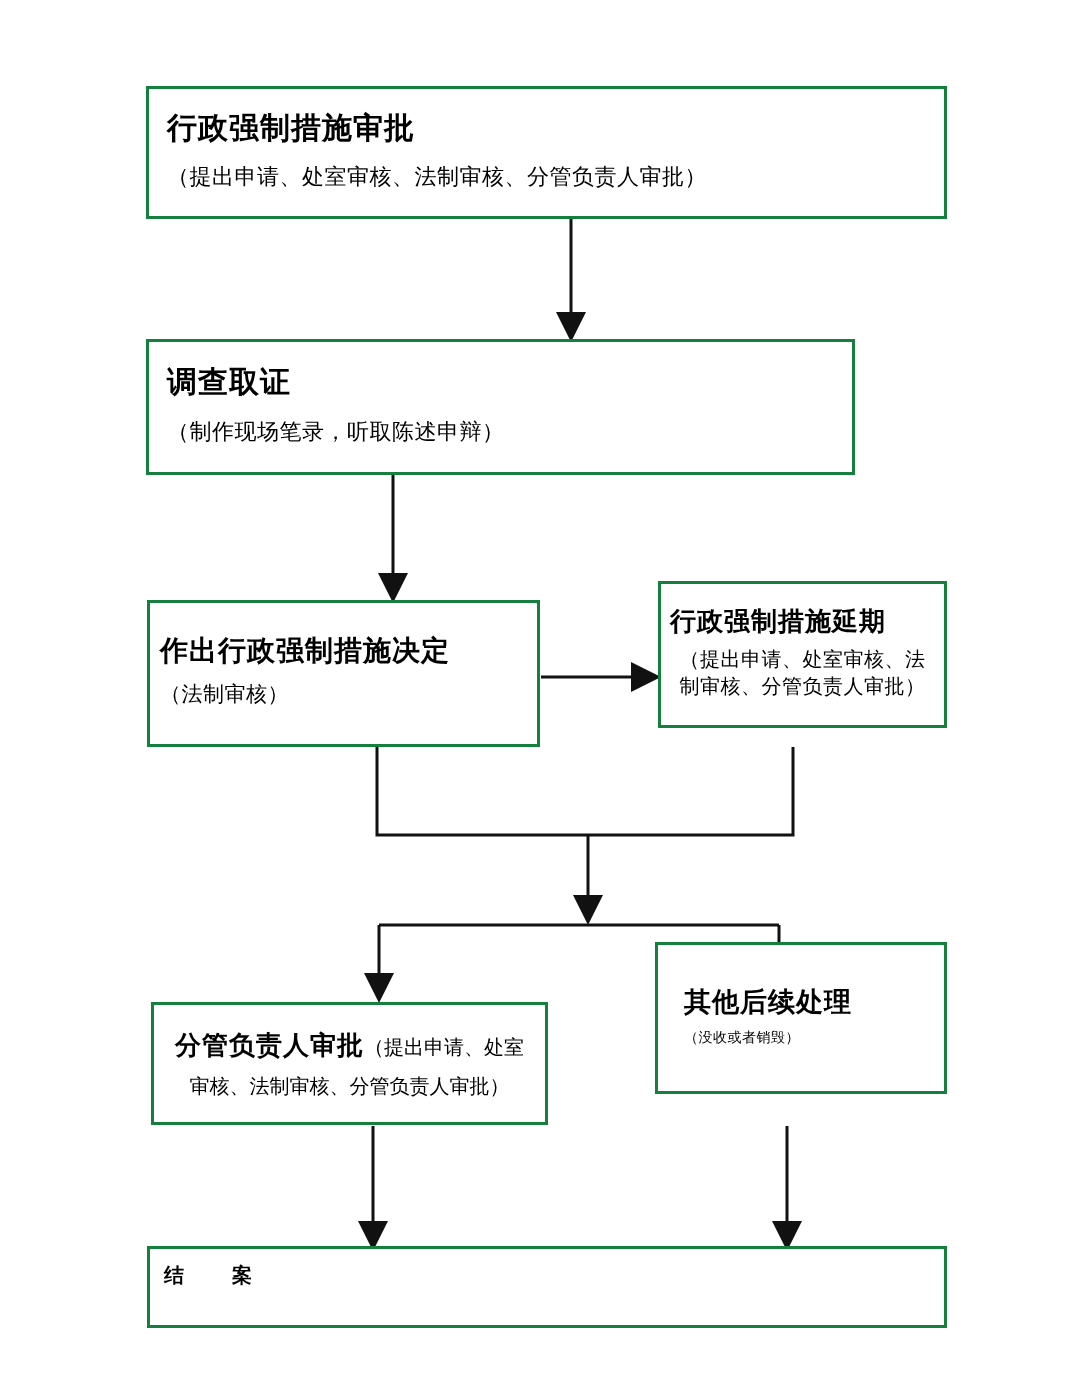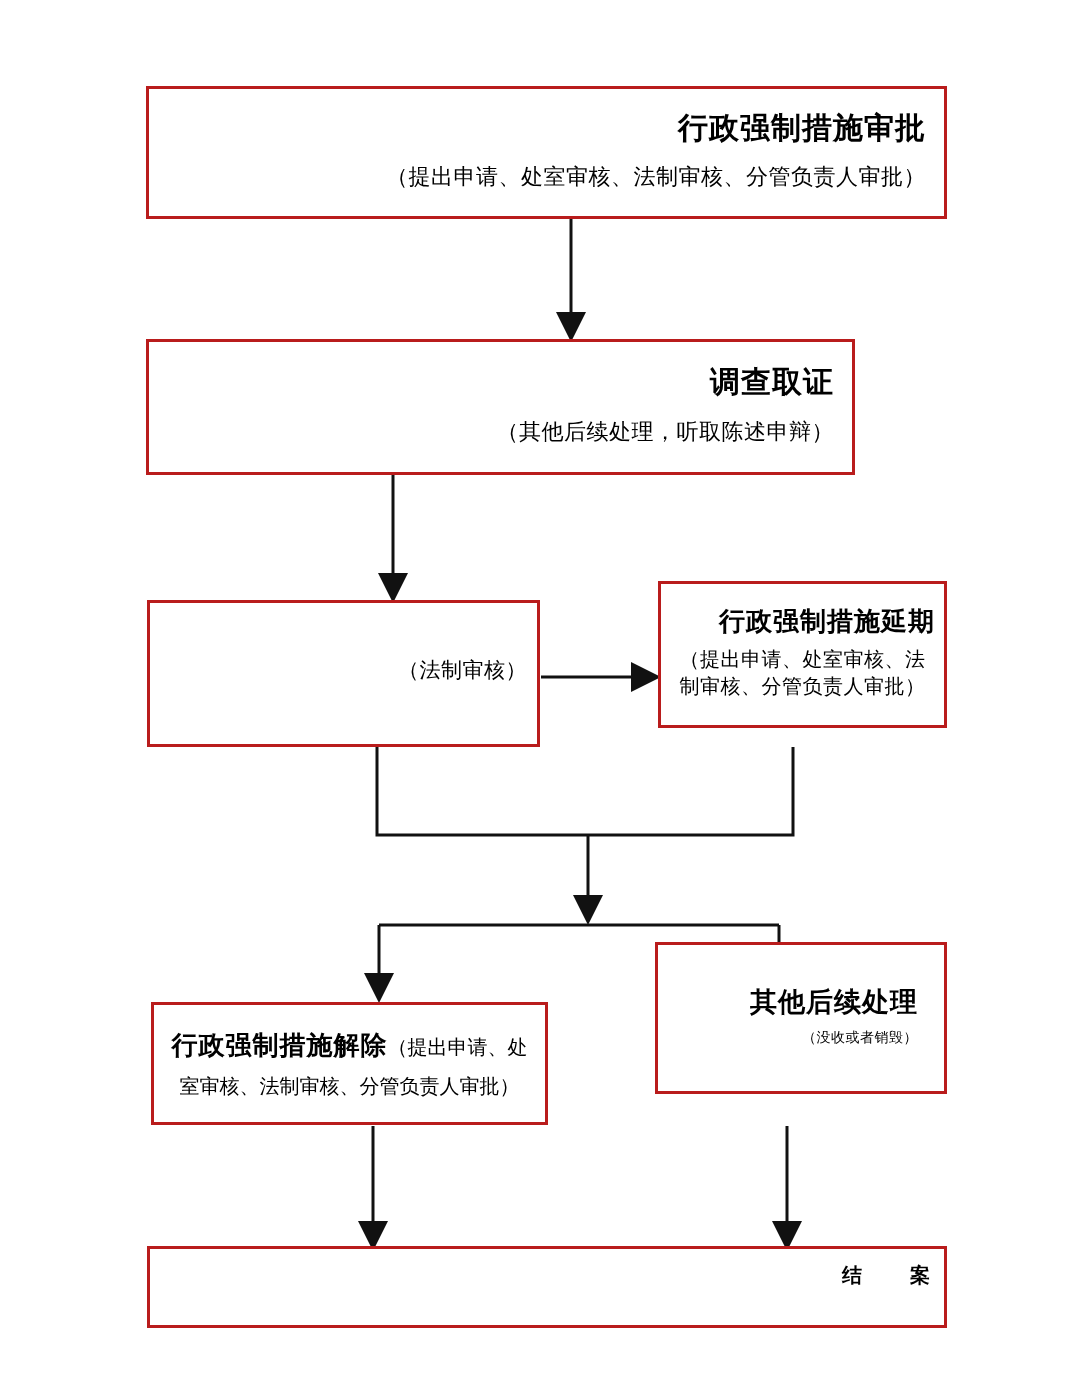--- a/index.html
+++ b/index.html
@@ -23,25 +23,25 @@
     position: absolute;
     left: 0;
     top: 0;
     width: 1080px;
     height: 1397px;
     pointer-events: none;
   }
   .node {
     position: absolute;
     box-sizing: border-box;
-    border: 3px solid #b91c1c;
+    border: 3px solid #15803d;
     background: #ffffff;
     display: flex;
     flex-direction: column;
-    align-items: flex-end;
+    align-items: flex-start;
     justify-content: center;
     text-align: center;
     z-index: 2;
   }
   .node .title {
     font-weight: bold;
     letter-spacing: 1px;
     line-height: 1.25;
   }
   .node .sub {
@@ -195,34 +195,35 @@
     </g>
   </svg>
 
   <div class="node" id="node-approval">
     <div class="title">行政强制措施审批</div>
     <div class="sub">（提出申请、处室审核、法制审核、分管负责人审批）</div>
   </div>
 
   <div class="node" id="node-investigation">
     <div class="title">调查取证</div>
-    <div class="sub">（其他后续处理，听取陈述申辩）</div>
+    <div class="sub">（制作现场笔录，听取陈述申辩）</div>
   </div>
 
   <div class="node" id="node-decision">
+    <div class="title">作出行政强制措施决定</div>
     <div class="sub">（法制审核）</div>
   </div>
 
   <div class="node" id="node-extension">
     <div class="title">行政强制措施延期</div>
     <div class="sub">（提出申请、处室审核、法制审核、分管负责人审批）</div>
   </div>
 
   <div class="node" id="node-release">
-    <div class="mixed"><span class="strong">行政强制措施解除</span><span>（提出申请、处室审核、法制审核、分管负责人审批）</span></div>
+    <div class="mixed"><span class="strong">分管负责人审批</span><span>（提出申请、处室审核、法制审核、分管负责人审批）</span></div>
   </div>
 
   <div class="node" id="node-other">
     <div class="title">其他后续处理</div>
     <div class="sub">（没收或者销毁）</div>
   </div>
 
   <div class="node" id="node-close">
     <div class="title">结　案</div>
   </div>

